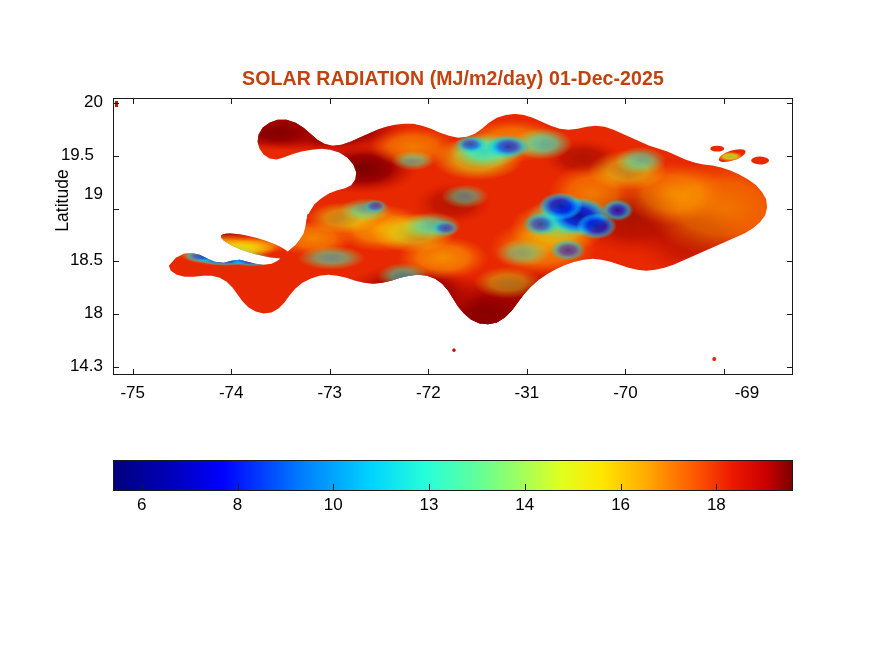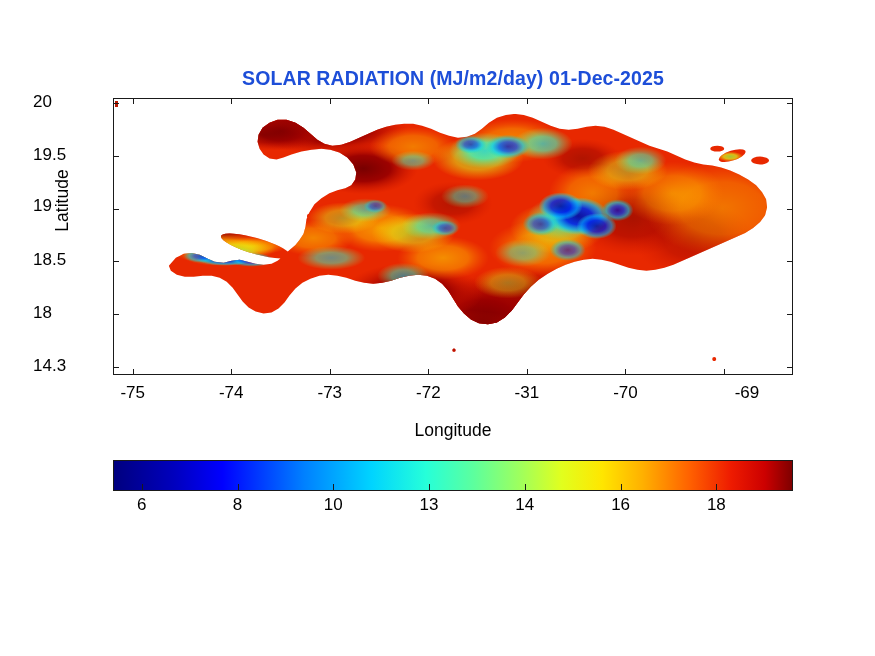--- a/index.html
+++ b/index.html
@@ -29,21 +29,21 @@
   #plot-title {
     position: absolute;
     left: 113px;
     top: 67px;
     width: 680px;
     text-align: center;
     font-size: 19.5px;
     font-weight: bold;
     letter-spacing: 0.1px;
     white-space: nowrap;
-    color: #1d4ed8;
+    color: #c2410c;
   }
 
   
   #axes {
     position: absolute;
     left: 113px;
     top: 98px;
     width: 680px;
     height: 277px;
     border: 1.2px solid #1a1a1a;
@@ -73,20 +73,21 @@
   .xtick-label {
     position: absolute;
     font-size: 17px;
     text-align: center;
     width: 70px;
     color: #000;
   }
   .ytick-label {
     position: absolute;
     font-size: 17px;
+    text-align: right;
     width: 70px;
     color: #000;
   }
 
   
   #xlabel {
     position: absolute;
     left: 113px;
     top: 420px;
     width: 680px;
@@ -314,21 +315,20 @@
 
         <g opacity="0.5">
           <ellipse cx="340" cy="238" rx="90" ry="26" fill="url(#g-darkred)"></ellipse>
           <ellipse cx="480" cy="235" rx="90" ry="26" fill="url(#g-darkred)"></ellipse>
           <ellipse cx="150" cy="36" rx="60" ry="16" fill="url(#g-darkred)"></ellipse>
         </g>
       </g>
     </svg>
   </div>
 
-  <div id="xlabel">Longitude</div>
   <div id="ylabel">Latitude</div>
 
   <div id="colorbar-wrap">
     <div id="colorbar-gradient" style="background: linear-gradient(to right, rgb(0, 0, 127) 0%, rgb(0, 0, 191) 9%, rgb(0, 0, 255) 16%, rgb(0, 128, 255) 28%, rgb(0, 212, 255) 38%, rgb(38, 255, 217) 46%, rgb(92, 255, 158) 53%, rgb(160, 255, 92) 60%, rgb(225, 255, 30) 66%, rgb(255, 230, 0) 72%, rgb(255, 176, 0) 78%, rgb(255, 96, 0) 85%, rgb(238, 27, 0) 91%, rgb(204, 0, 0) 96%, rgb(127, 0, 0) 100%);"></div>
   <div class="cb-tick" style="left: 28.7324px;"></div>
       <div class="cb-tick" style="left: 124.507px;"></div>
       <div class="cb-tick" style="left: 220.282px;"></div>
       <div class="cb-tick" style="left: 316.056px;"></div>
       <div class="cb-tick" style="left: 411.831px;"></div>
       <div class="cb-tick" style="left: 507.606px;"></div>
@@ -354,24 +354,24 @@
     <div class="tick tick-x-top" style="left: 625.464px; top: 98px;"></div>
     <div class="xtick-label" style="left: 590.464px; top: 383px;">-70</div>
     <div class="tick tick-x-bottom" style="left: 724.014px; top: 369px;"></div>
     <div class="tick tick-x-top" style="left: 724.014px; top: 98px;"></div>
     <div class="xtick-label" style="left: 712px; top: 383px;">-69</div>
     <div class="tick tick-y-left" style="left: 113px; top: 103.266px;"></div>
     <div class="tick tick-y-right" style="left: 787px; top: 103.266px;"></div>
     <div class="ytick-label" style="left: 33px; top: 92.2662px;">20</div>
     <div class="tick tick-y-left" style="left: 113px; top: 155.928px;"></div>
     <div class="tick tick-y-right" style="left: 787px; top: 155.928px;"></div>
-    <div class="ytick-label" style="left: 33px; top: 144.928px;">19.5</div>
+    <div class="ytick-label" style="left: 24px; top: 144.928px;">19.5</div>
     <div class="tick tick-y-left" style="left: 113px; top: 208.589px;"></div>
     <div class="tick tick-y-right" style="left: 787px; top: 208.589px;"></div>
-    <div class="ytick-label" style="left: 33px; top: 196px;">19</div>
+    <div class="ytick-label" style="left: 33px; top: 184px;">19</div>
     <div class="tick tick-y-left" style="left: 113px; top: 261.251px;"></div>
     <div class="tick tick-y-right" style="left: 787px; top: 261.251px;"></div>
     <div class="ytick-label" style="left: 33px; top: 250.251px;">18.5</div>
     <div class="tick tick-y-left" style="left: 113px; top: 313.913px;"></div>
     <div class="tick tick-y-right" style="left: 787px; top: 313.913px;"></div>
     <div class="ytick-label" style="left: 33px; top: 302.913px;">18</div>
     <div class="tick tick-y-left" style="left: 113px; top: 366.574px;"></div>
     <div class="tick tick-y-right" style="left: 787px; top: 366.574px;"></div>
     <div class="ytick-label" style="left: 33px; top: 355.574px;">14.3</div>
     <div class="cb-label" style="left: 111.732px;">6</div>

